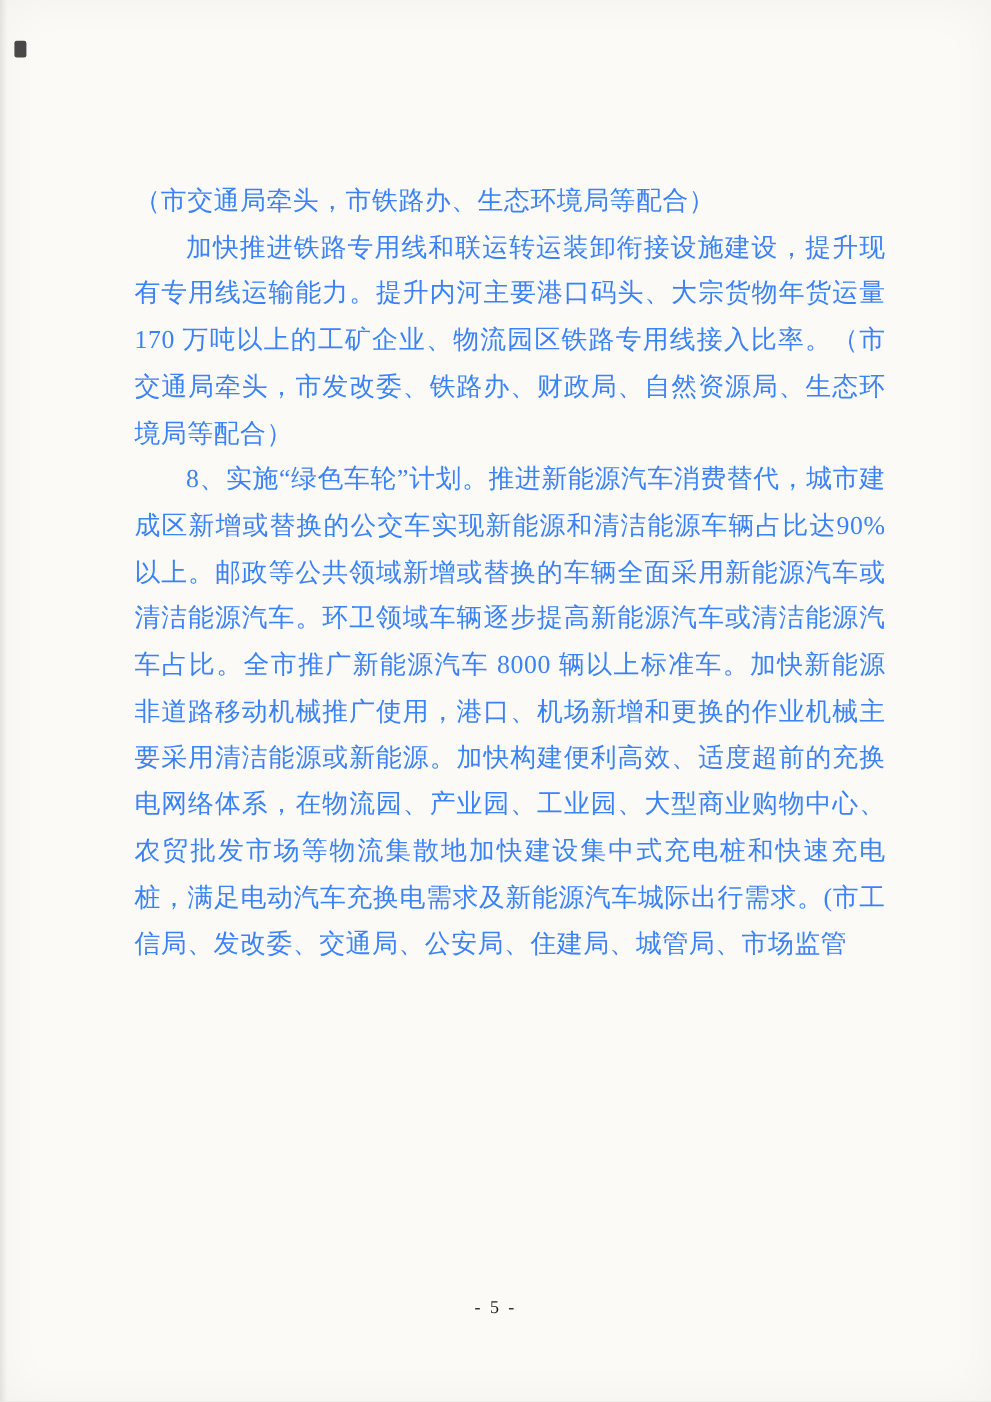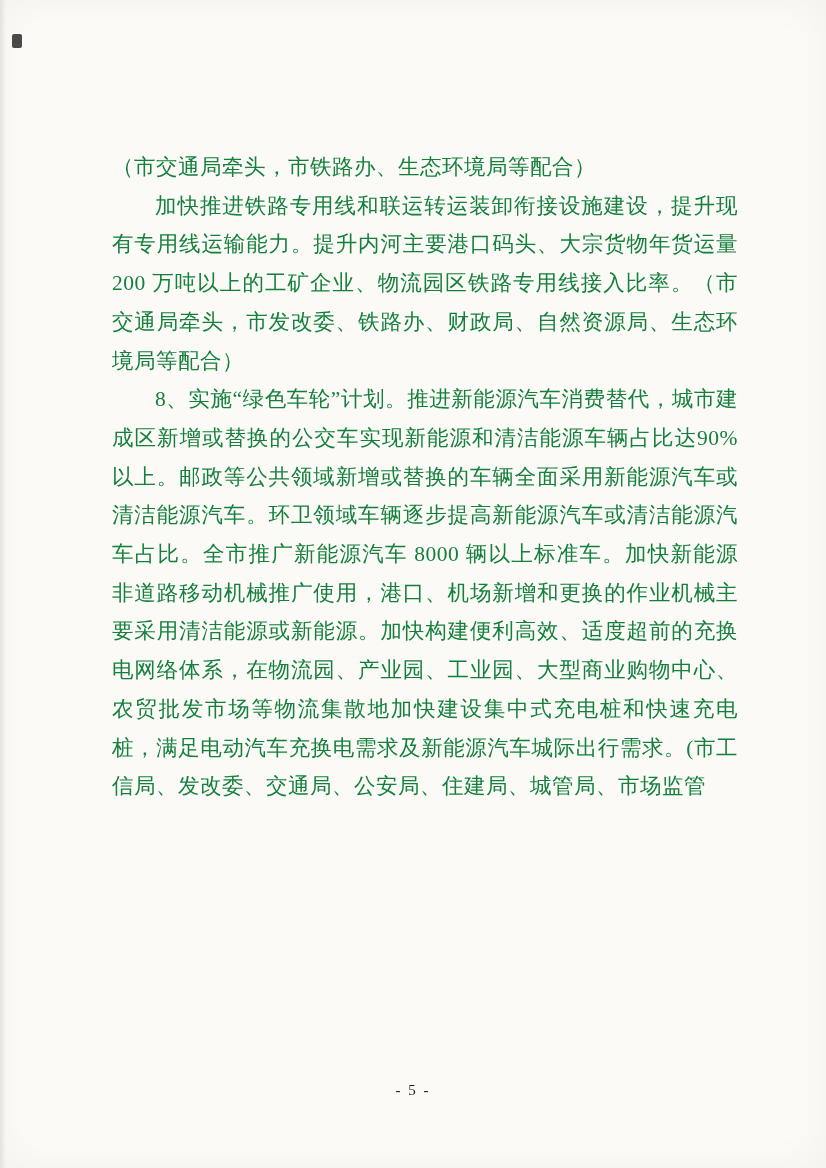--- a/index.html
+++ b/index.html
@@ -33,21 +33,21 @@
     top: 0;
     width: 6px;
     height: 100%;
     background: linear-gradient(to right, rgba(0,0,0,0.08), rgba(0,0,0,0));
   }
   .content {
     position: absolute;
     left: 112px;
     top: 148px;
     width: 626px;
-    color: #15803d;
+    color: #3b82f6;
   }
   .para {
     margin: 0;
     font-size: 21.5px;
     line-height: 38.7px;
     text-align: justify;
     text-justify: inter-character;
     letter-spacing: 0.5px;
     word-break: break-all;
   }
@@ -67,18 +67,18 @@
 </style>
 </head>
 <body>
 
 <div class="page">
   <div class="scan-edge"></div>
   <div class="scan-speck"></div>
 
   <div class="content">
     <p class="para no-indent">（市交通局牵头，市铁路办、生态环境局等配合）</p>
-    <p class="para indent">加快推进铁路专用线和联运转运装卸衔接设施建设，提升现有专用线运输能力。提升内河主要港口码头、大宗货物年货运量 200 万吨以上的工矿企业、物流园区铁路专用线接入比率。（市交通局牵头，市发改委、铁路办、财政局、自然资源局、生态环境局等配合）</p>
+    <p class="para indent">加快推进铁路专用线和联运转运装卸衔接设施建设，提升现有专用线运输能力。提升内河主要港口码头、大宗货物年货运量 170 万吨以上的工矿企业、物流园区铁路专用线接入比率。（市交通局牵头，市发改委、铁路办、财政局、自然资源局、生态环境局等配合）</p>
     <p class="para indent">8、实施“绿色车轮”计划。推进新能源汽车消费替代，城市建成区新增或替换的公交车实现新能源和清洁能源车辆占比达90%以上。邮政等公共领域新增或替换的车辆全面采用新能源汽车或清洁能源汽车。环卫领域车辆逐步提高新能源汽车或清洁能源汽车占比。全市推广新能源汽车 8000 辆以上标准车。加快新能源非道路移动机械推广使用，港口、机场新增和更换的作业机械主要采用清洁能源或新能源。加快构建便利高效、适度超前的充换电网络体系，在物流园、产业园、工业园、大型商业购物中心、农贸批发市场等物流集散地加快建设集中式充电桩和快速充电桩，满足电动汽车充换电需求及新能源汽车城际出行需求。(市工信局、发改委、交通局、公安局、住建局、城管局、市场监管</p>
   </div>
 
   <div class="footer">- 5 -</div>
 </div>
 
 </body></html>

